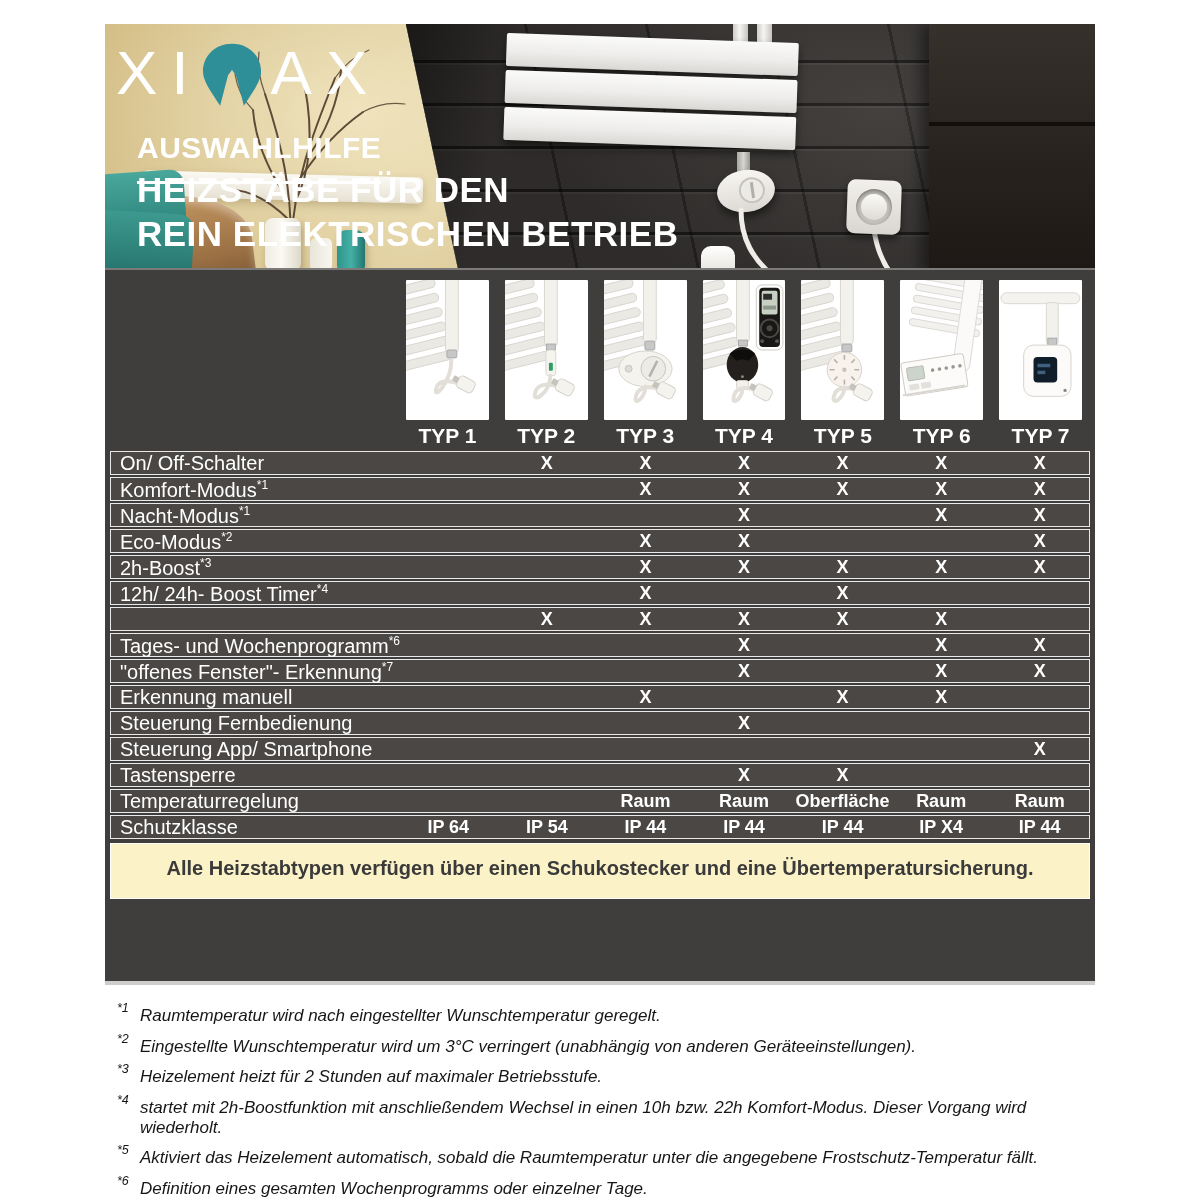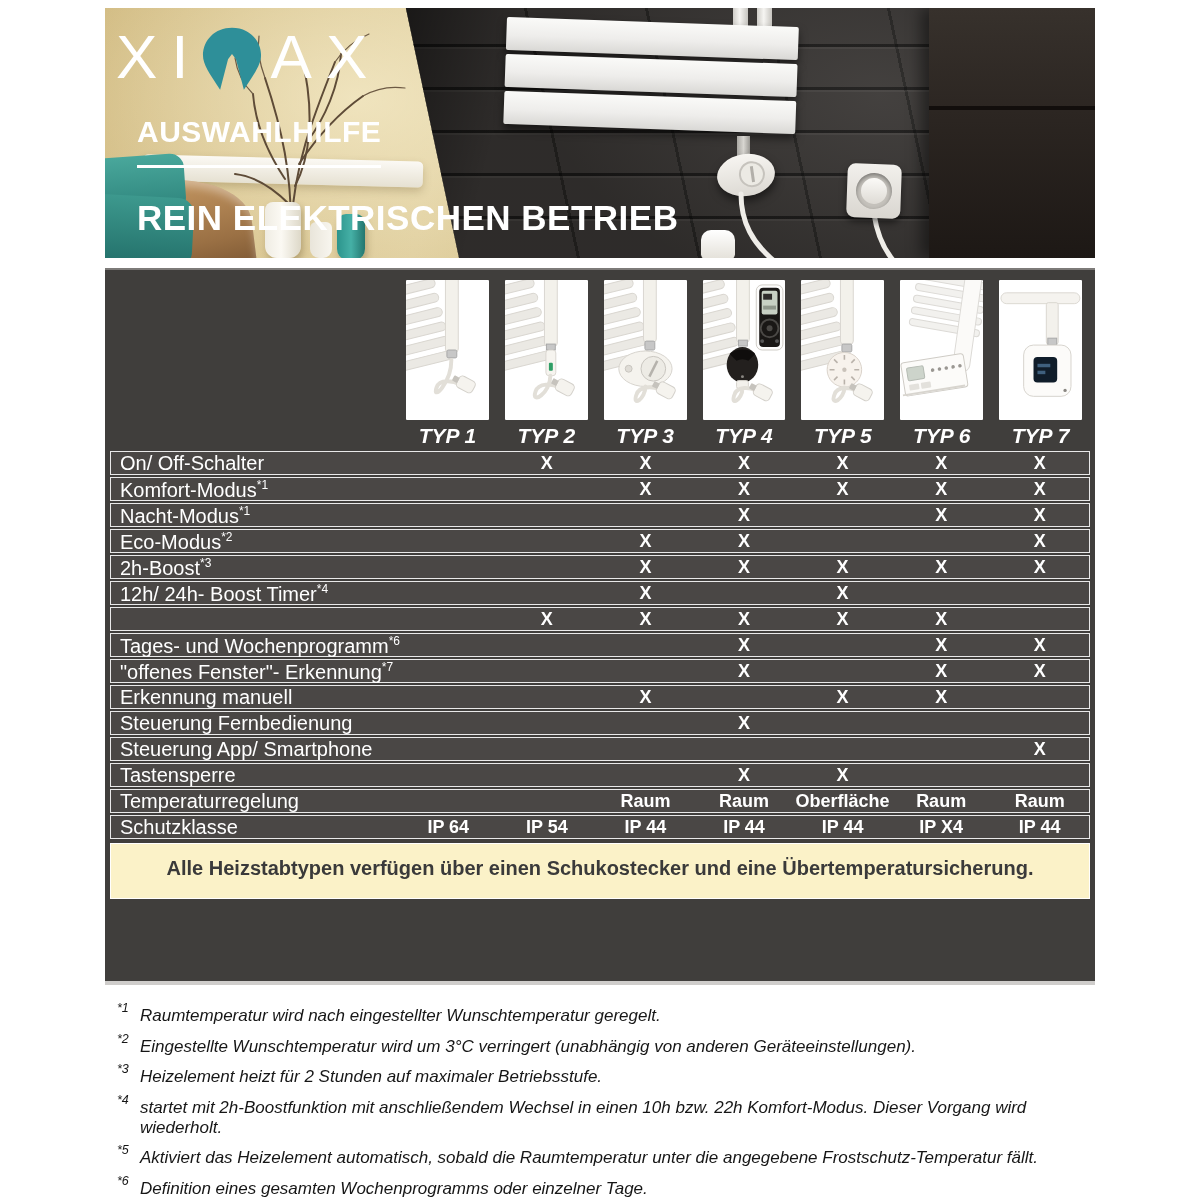--- a/index.html
+++ b/index.html
@@ -4,21 +4,21 @@
 <style>
   :root{
     --accent-teal:#2e8f99; --table-bg:#403e3c; --row-bg:#4a4745; --row-border:#e9e9e9;
     --banner-bg:#fbf2c8; --banner-text:#3a3a3a; --wall-beige:#dcc893; --tile-dark:#383533;
   }
   *{box-sizing:border-box;}
   html,body{margin:0;padding:0;}
   body{width:1200px;height:1200px;background:#fff;font-family:"Liberation Sans",sans-serif;position:relative;overflow:hidden;}
 
   
-  .hero{position:absolute;left:105px;top:8px;width:990px;height:250px;overflow:hidden;background:#d8c48e;}
+  .hero{position:absolute;left:105px;top:24px;width:990px;height:250px;overflow:hidden;background:#d8c48e;}
   .wall{position:absolute;inset:0;
     background:
       radial-gradient(420px 260px at 250px 90px, rgba(255,248,220,.55), rgba(255,248,220,0) 70%),
       linear-gradient(100deg,#d3bd85 0%, #e0cf9f 34%, #d9c692 52%, #cdb983 72%);}
   .tabletop{position:absolute;left:38px;top:150px;width:280px;height:26px;border-radius:5px;
     background:linear-gradient(#fbf9f4,#e6e1d2);transform:rotate(1.5deg);box-shadow:0 4px 8px rgba(90,70,30,.25);}
   .chair{position:absolute;left:-18px;top:172px;width:165px;height:95px;transform:rotate(-7deg);
     border-radius:46% 54% 8% 8%;background:linear-gradient(175deg,#c89a64,#9a7044 70%,#7d5833);box-shadow:inset 0 6px 8px rgba(255,255,255,.35);}
   .towel1{position:absolute;left:-12px;top:148px;width:92px;height:58px;border-radius:14px;transform:rotate(-4deg);
     background:linear-gradient(#49a79b,#2d837b);}
@@ -61,21 +61,21 @@
   .title1{position:absolute;left:32px;top:146px;color:#fff;font-size:35px;font-weight:bold;letter-spacing:.5px;}
   .title2{position:absolute;left:32px;top:190px;color:#fff;font-size:35px;font-weight:bold;letter-spacing:.5px;}
 
   
   .matrix{position:absolute;left:105px;top:268px;width:990px;height:717px;background:var(--table-bg);
     border-top:2px solid #7d7b79;border-bottom:4px solid #cfcdcb;padding:10px 5px 0 5px;}
   .grid{display:grid;grid-template-columns:288px repeat(7,1fr);}
   .cards-row{height:140px;}
   .card{margin:0 8px;background:#fff;border-radius:1px;overflow:hidden;}
   .card svg{display:block;width:100%;height:100%;}
-  .types-row{height:31px;align-items:center;font-style:italic;}
+  .types-row{height:31px;align-items:center;}
   .type-label{text-align:center;color:#fff;font-weight:bold;font-size:21px;line-height:31px;}
   .frow{height:24px;background:var(--row-bg);border:1px solid var(--row-border);margin-bottom:2px;align-items:center;}
   .flabel{color:#fff;font-size:20px;padding-left:9px;white-space:nowrap;}
   .flabel sup{font-size:12px;}
   .fval{text-align:center;color:#fff;font-weight:bold;font-size:18px;}
   .banner{margin-top:4px;height:56px;background:var(--banner-bg);border:1px solid #fff;
     color:var(--banner-text);font-size:20px;font-weight:bold;text-align:center;line-height:48px;}
 
   
   .footnotes{position:absolute;left:117px;top:1006px;width:990px;color:#161616;}
@@ -137,20 +137,21 @@
   <div class="cabinet-seam"></div>
 
   <div class="logo">
     <span>XI</span>
     <svg width="66" height="68" viewBox="0 0 100 100">
       <path d="M50 4 C24 4 6 23 6 46 C6 60 16 74 32 98 L44 52 L50 44 L56 52 L68 98 C84 74 94 60 94 46 C94 23 76 4 50 4 Z" fill="#2e8f99"></path>
     </svg>
     <span>AX</span>
   </div>
   <div class="kicker">AUSWAHLHILFE</div>
+  <div class="title1">HEIZSTÄBE FÜR DEN</div>
   <div class="title2">REIN ELEKTRISCHEN BETRIEB</div>
 </div>
 
 <div class="matrix">
 
   <div class="grid cards-row">
     <div></div>
 
     <div class="card">
       <svg viewBox="0 0 84 140">

